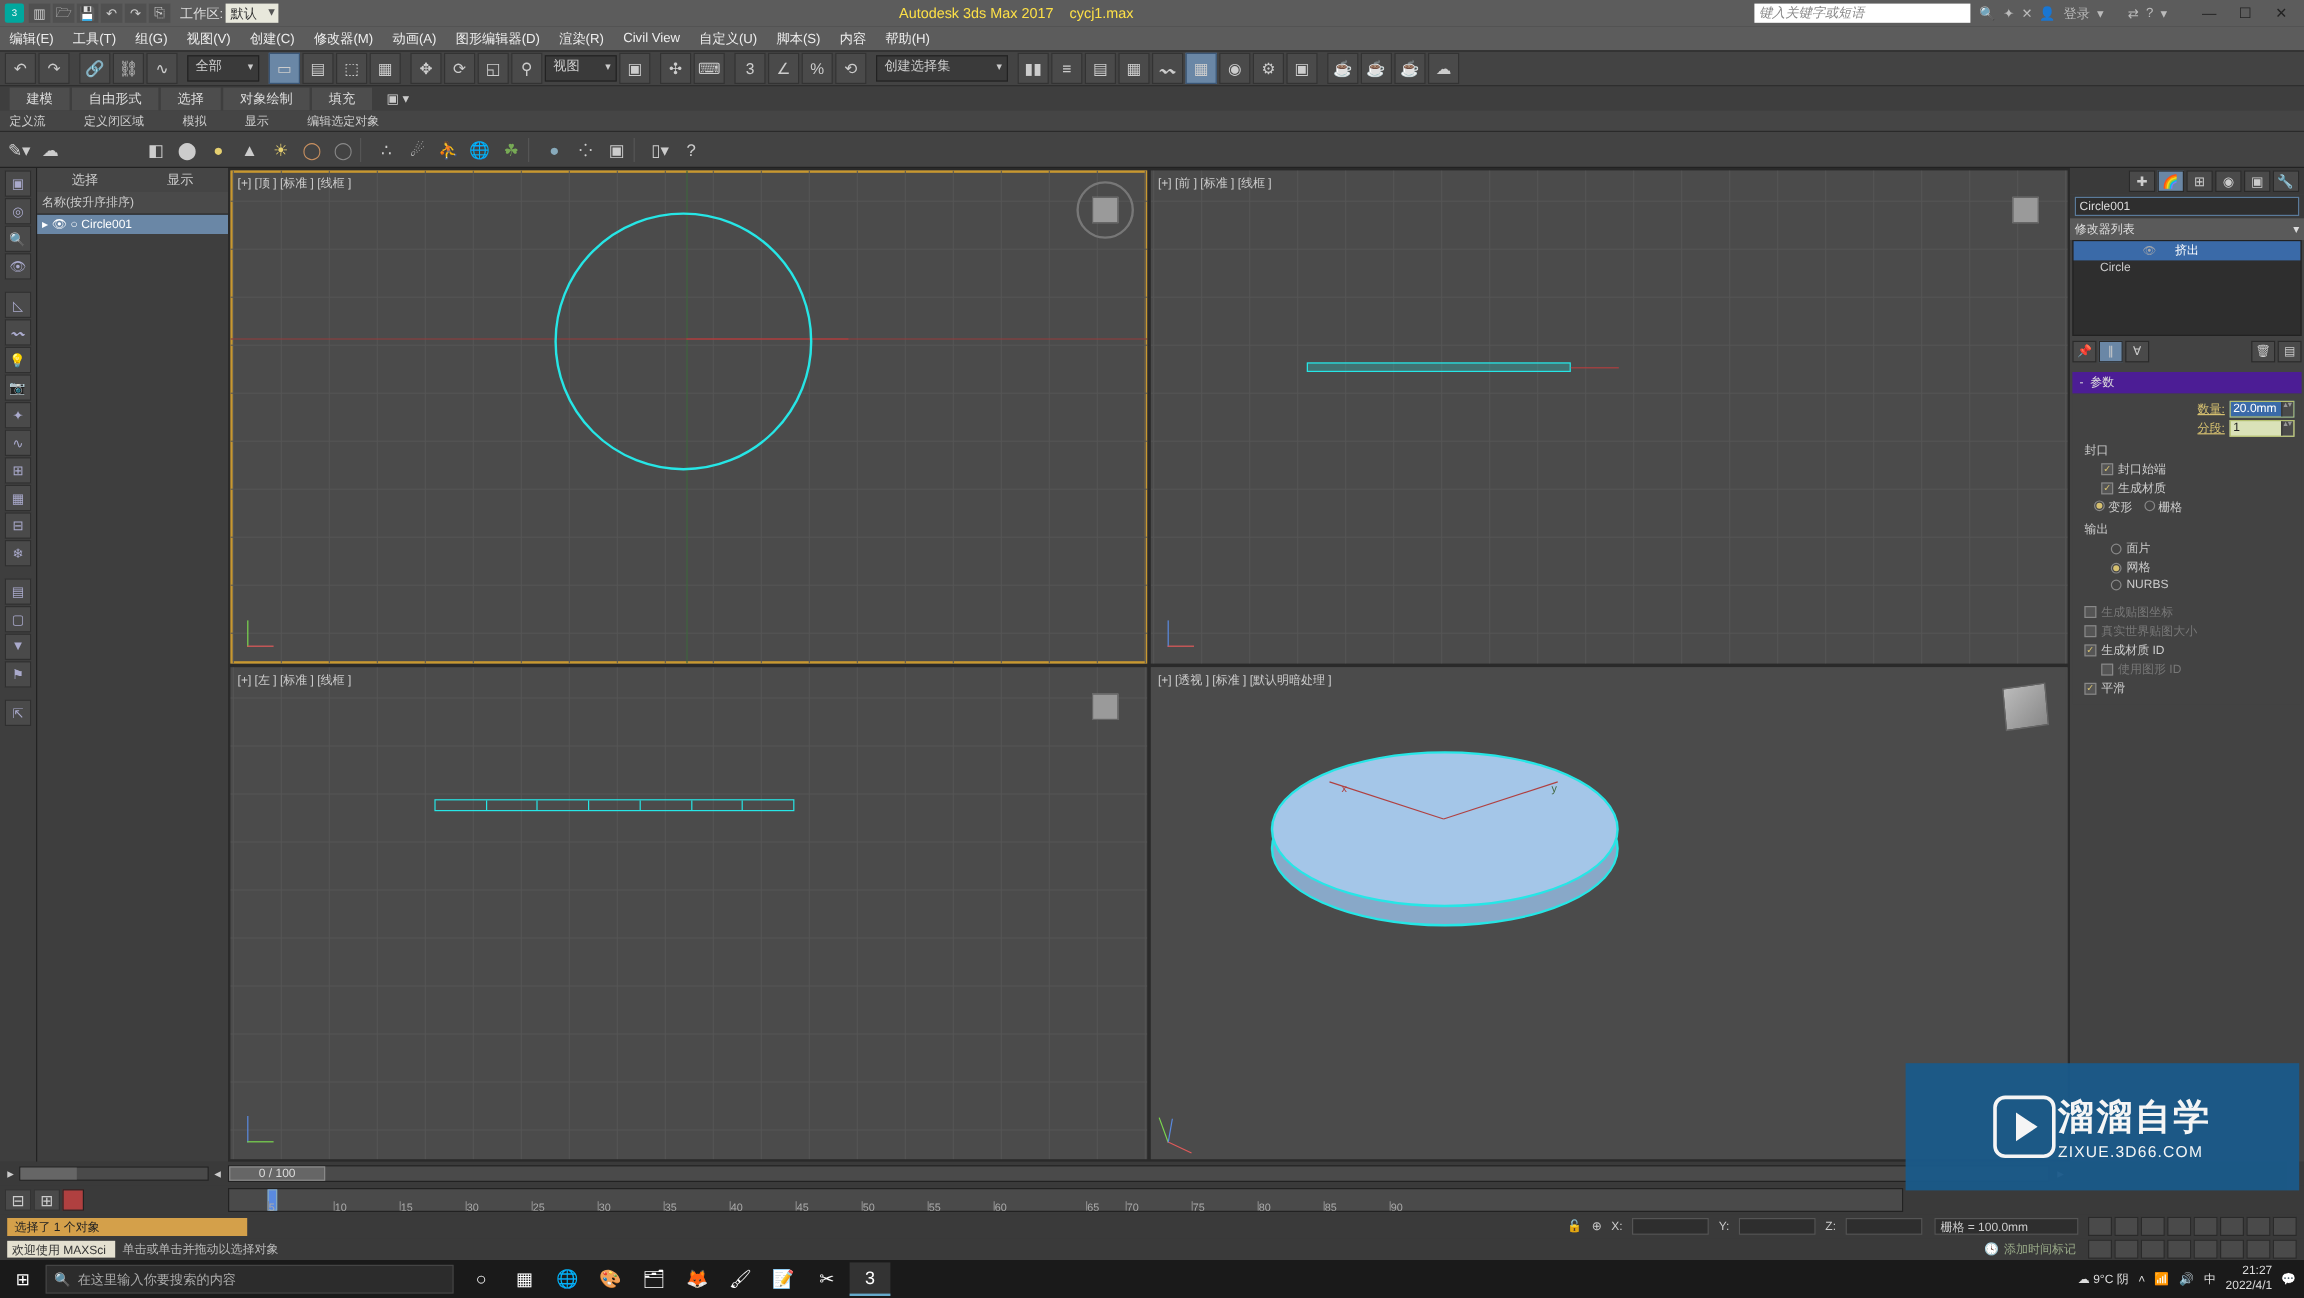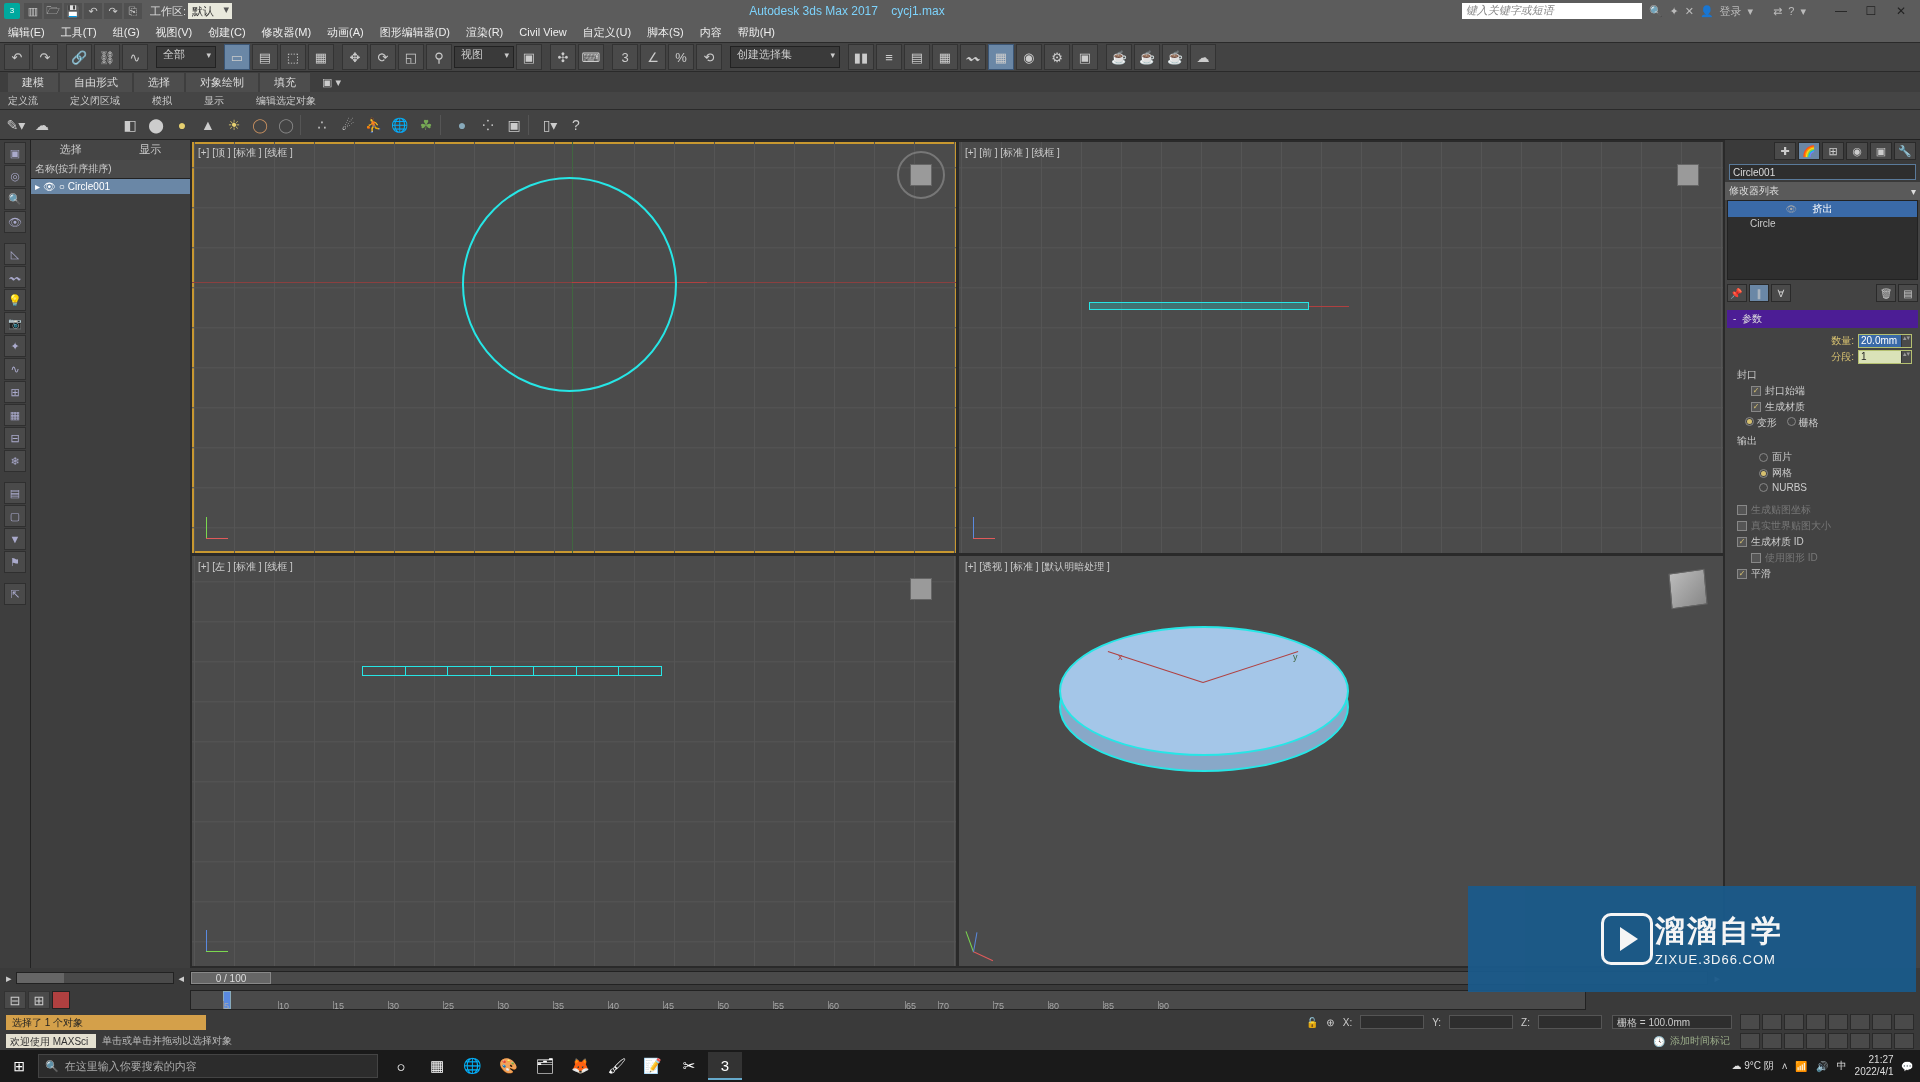--- a/index.html
+++ b/index.html
@@ -6,21 +6,21 @@
 body { background: #3a3a3a; color: #ccc; font-size: 11px; overflow: hidden; width: 1920px; height: 1082px; }
 
 
 .titlebar { height: 22px; background: #5c5c5c; display: flex; align-items: center; padding: 0 4px; }
 .titlebar .app-icon { width: 16px; height: 16px; background: #00a89e; color:#fff; font-size:8px; text-align:center; line-height:16px; border-radius:2px; margin-right:4px;}
 .titlebar .qat { display:flex; gap:2px; }
 .titlebar .qat .qbtn { width:18px; height:16px; background:#505050; display:flex;align-items:center;justify-content:center; color:#ccc;}
 .titlebar .ws-label { margin-left:8px; color:#ddd; }
 .titlebar .ws-combo { background:#e8e8dc; color:#333; padding:1px 18px 1px 4px; height:16px; margin-left:2px; position:relative;}
 .titlebar .ws-combo::after{content:"▾"; position:absolute; right:3px; top:0; color:#555;}
-.titlebar .center { flex:1; text-align:center; color:#7dd3fc; font-size:12px;}
+.titlebar .center { flex:1; text-align:center; color:#fde047; font-size:12px;}
 .titlebar .search { width:180px; height:16px; background:#fff; color:#888; font-style:italic; padding:0 4px;}
 .titlebar .right-icons { display:flex; gap:6px; align-items:center; margin-left:8px; color:#bbb; }
 .titlebar .win-controls { display:flex; margin-left:20px; }
 .titlebar .win-controls div { width:30px; text-align:center; color:#222; font-size:12px;}
 
 
 .menubar { height:20px; background:#5c5c5c; display:flex; align-items:center; }
 .menubar .mi { padding:0 8px; color:#eee; cursor:default; }
 
 
@@ -91,21 +91,21 @@
 .cmdpanel .cp-stack .stk.sel { background:#3a6aa8; color:#fff; justify-content:center;}
 .cmdpanel .cp-stack .stk .eye { font-size:9px; color:#aaa; width:14px;}
 .cmdpanel .cp-stackbtns { display:flex; gap:2px; padding:4px 2px; justify-content:space-between;}
 .cmdpanel .cp-stackbtns .sb { width:20px; height:18px; background:#4a4a4a; border:1px solid #2a2a2a; display:flex;align-items:center;justify-content:center; font-size:10px;}
 .cmdpanel .cp-stackbtns .sb.on { background:#6a87a6;}
 
 .cmdpanel .rollout { margin:4px 2px; }
 .cmdpanel .roll-hdr { background:#4c1d95; color:#ddd; padding:2px 6px; font-size:10px; }
 .cmdpanel .roll-body { background:#434343; padding:4px 6px; font-size:10px; color:#ccc;}
 .cmdpanel .param-row { display:flex; align-items:center; justify-content:flex-end; gap:4px; margin:2px 0;}
-.cmdpanel .param-row label { flex:0 0 auto; color:#d6c070;}
+.cmdpanel .param-row label { flex:0 0 auto; color:#d6c070;text-decoration:underline;}
 .cmdpanel .spinner { width:54px; height:14px; background:#dae2b8; border:1px solid #b5c070; color:#222; padding:0 2px; font-size:10px; position:relative;}
 .cmdpanel .spinner.sel { background:#3a6aa8; color:#fff;}
 .cmdpanel .spinner .arr { position:absolute; right:0; top:0; bottom:0; width:10px; background:#4a4a4a; border-left:1px solid #333; color:#999; font-size:7px; line-height:6px; text-align:center;}
 .cmdpanel .chk-row { display:flex; align-items:center; gap:4px; margin:2px 0 2px 18px; color:#ccc;}
 .cmdpanel .chk-row.disabled { color:#777;}
 .cmdpanel .chk { width:10px; height:10px; border:1px solid #888; background:#555; font-size:8px; line-height:8px; text-align:center;}
 .cmdpanel .chk.on::after { content:"✓"; color:#d6c070;}
 .cmdpanel .radio { width:9px;height:9px;border:1px solid #888; border-radius:50%; display:inline-block; position:relative;}
 .cmdpanel .radio.on::after{content:"";position:absolute;inset:1px;background:#d6c070;border-radius:50%;}
 .cmdpanel .group-lbl { color:#ccc; margin:4px 0 2px 4px;}
@@ -135,21 +135,21 @@
 
 .statusbar2 { height:18px; background:#3a3a3a; display:flex; align-items:center; padding:0 6px; color:#ccc; font-size:10px;}
 .statusbar2 .welcome { width:90px; background:#e4e0d0; color:#333; padding:1px 4px; height:14px;}
 .statusbar2 .hint { margin-left:6px; color:#bbb;}
 .statusbar2 .spacer { flex:1;}
 .statusbar2 .addtag { display:flex; align-items:center; gap:4px; color:#9a8;}
 .statusbar2 .vpnav { display:flex; gap:2px; margin-left:10px;}
 .statusbar2 .vpnav .ni { width:20px; height:16px; background:#4a4a4a; border:1px solid #2a2a2a;}
 
 
-.watermark { position:absolute; right:4px; bottom:90px; width:448px; height:106px; background:#1a5a8a; display:flex; align-items:center; justify-content:center; gap:2px; z-index:50; opacity:.95;}
+.watermark { position:absolute; right:4px; bottom:90px; width:328px; height:106px; background:#1a5a8a; display:flex; align-items:center; justify-content:center; gap:2px; z-index:50; opacity:.95;}
 .watermark .play { width:52px; height:52px; border:3px solid #fff; border-radius:10px; display:flex; align-items:center;justify-content:center;}
 .watermark .play::after{content:""; border-left:18px solid #fff; border-top:12px solid transparent; border-bottom:12px solid transparent; margin-left:4px;}
 .watermark .txt { color:#fff; display:flex; flex-direction:column; align-items:flex-start;}
 .watermark .txt .cn { font-size:30px; font-weight:bold; letter-spacing:2px;}
 .watermark .txt .en { font-size:13px; letter-spacing:1px;}
 
 
 .taskbar { height:32px; background:#1a1a1a; display:flex; align-items:center; color:#fff; position:relative;}
 .taskbar .start { width:38px; text-align:center; font-size:14px;}
 .taskbar .search { flex:0 0 340px; height:24px; background:#2c2c2c; border:1px solid #444; display:flex; align-items:center; padding:0 6px; color:#aaa; gap:6px;}

